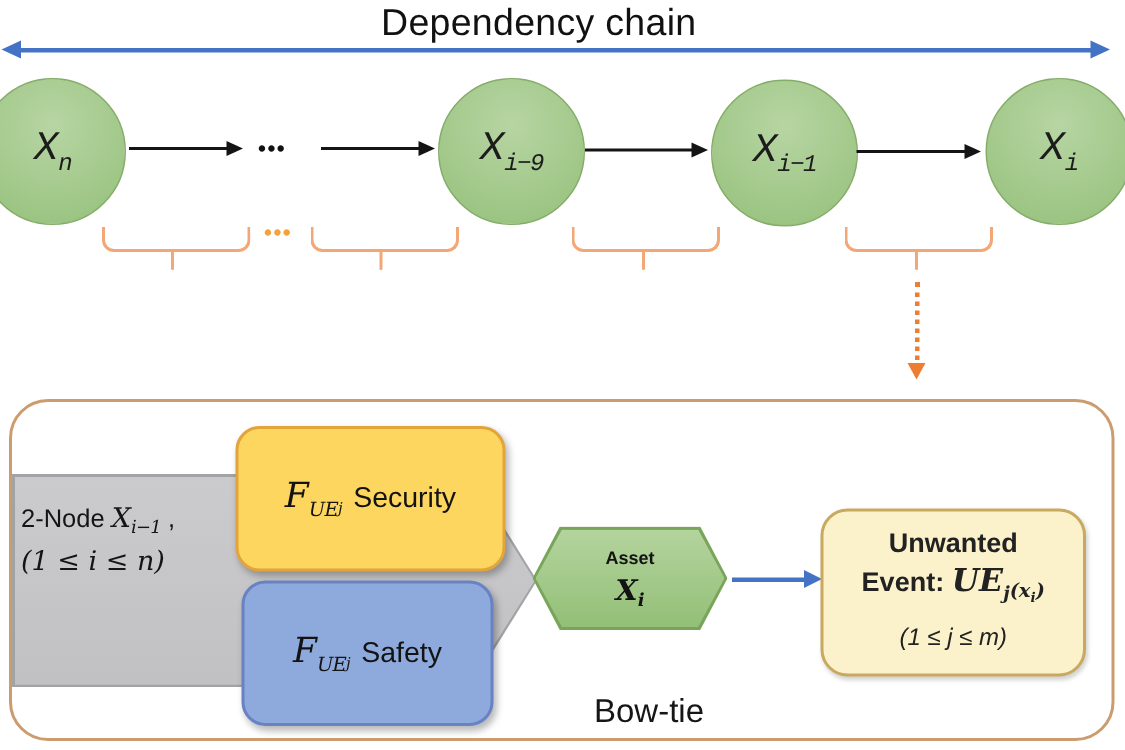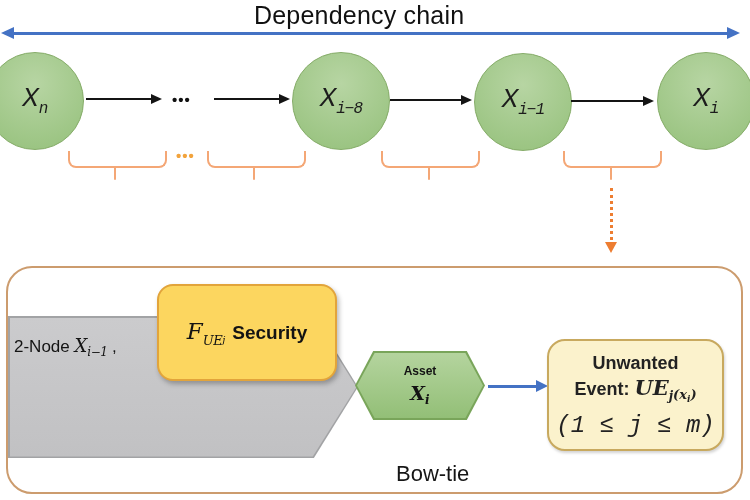--- a/index.html
+++ b/index.html
@@ -52,21 +52,21 @@
   .nm{font-family:"DejaVu Serif",serif;font-style:italic;font-size:18px;}
   .ns{font-family:"DejaVu Serif",serif;font-style:italic;font-size:12px;vertical-align:-4px;letter-spacing:-.5px;}
 
   .callout{position:absolute;border-radius:16px;display:flex;align-items:center;justify-content:center;
            box-shadow:2px 3px 5px rgba(0,0,0,.28);}
   .security{left:157px;top:284px;width:176px;height:93px;background:#FCD65F;border:2px solid #E2A43B;}
   .safety{left:161px;top:387px;width:164px;height:93px;background:#8EA9DB;border:2px solid #6883C4;}
   .fue-f{font-family:"DejaVu Serif",serif;font-style:italic;font-size:23px;color:#131313;}
   .fue-sub{font-family:"DejaVu Serif",serif;font-style:italic;font-size:13px;vertical-align:-6px;letter-spacing:-.5px;color:#131313;}
   .fue-subsub{font-family:"DejaVu Serif",serif;font-style:italic;font-size:10px;vertical-align:-4px;color:#131313;}
-  .fue-lbl{font-size:19px;font-weight:700;margin-left:7px;color:#131313;}
+  .fue-lbl{font-size:19px;font-weight:400;margin-left:7px;color:#131313;}
 
   .hex{position:absolute;left:355px;top:351px;width:130px;height:69px;
        clip-path:polygon(0 50%,14% 0,86% 0,100% 50%,86% 100%,14% 100%);
        background:#79a55a;filter:drop-shadow(1px 2px 2px rgba(0,0,0,.2));}
   .hex-inner{position:absolute;left:2px;top:2px;right:2px;bottom:2px;
        clip-path:polygon(0 50%,14% 0,86% 0,100% 50%,86% 100%,14% 100%);
        background:linear-gradient(180deg,#b4d49e,#93bf77);
        display:flex;flex-direction:column;align-items:center;justify-content:center;}
   .hex-l1{font-size:12px;font-weight:700;color:#131313;line-height:22px;}
   .hex-l2{font-family:"DejaVu Serif",serif;font-style:italic;font-weight:700;font-size:19px;color:#131313;line-height:22px;}
@@ -79,39 +79,39 @@
 
   .unwanted{position:absolute;left:547px;top:339px;width:173px;height:108px;border-radius:18px;
             background:#FBF2CC;border:2px solid #C8A95E;box-shadow:1px 2px 3px rgba(0,0,0,.18);
             display:flex;flex-direction:column;align-items:center;justify-content:center;color:#222;}
   .uw1{font-size:18px;font-weight:700;line-height:24px;}
   .uw2{font-size:18px;font-weight:700;line-height:26px;}
   .uw-ue{font-family:"DejaVu Serif",serif;font-style:italic;font-weight:700;font-size:21px;}
   .uw-subj{font-family:"DejaVu Serif",serif;font-style:italic;font-size:12px;vertical-align:-5px;}
   .uw-tail{font-size:13px;vertical-align:-4px;font-family:"DejaVu Serif",serif;font-style:italic;}
   .uw-tail sub{font-size:9px;vertical-align:-3px;}
-  .uw3{font-family:Liberation Mono, monospace;font-style:italic;font-size:24px;line-height:28px;}
+  .uw3{font-family:Liberation Sans, sans-serif;font-style:italic;font-size:16px;line-height:28px;}
 
   .bowtie-label{position:absolute;left:396px;top:461px;font-size:22px;color:#161616;}
 </style>
 </head>
 <body>
 
 <div class="stage">
 
   <div class="title">Dependency chain</div>
   <div class="dep-line"></div>
   <div class="ah-left"></div>
   <div class="ah-rightblue"></div>
 
   <div class="node" style="left:-14px;top:52px;">
     <span class="node-label"><span>X</span><sub>n</sub></span>
   </div>
   <div class="node" style="left:292px;top:52px;">
-    <span class="node-label"><span>X</span><sub>i−8</sub></span>
+    <span class="node-label"><span>X</span><sub>i−9</sub></span>
   </div>
   <div class="node" style="left:474px;top:53px;">
     <span class="node-label"><span>X</span><sub>i−1</sub></span>
   </div>
   <div class="node" style="left:657px;top:52px;">
     <span class="node-label"><span>X</span><sub>i</sub></span>
   </div>
 
   <div class="chain-dots" style="left:172px;top:91px;">•••</div>
   <div class="bline" style="left:86px;top:98px;width:66px;"></div>
@@ -136,24 +136,28 @@
   <div class="dotted-line"></div>
   <div class="ah-downor"></div>
 
   <div class="container"></div>
 
   <div class="gray-shape">
     <div class="gray-inner"></div>
   </div>
   <div class="note-text">
     <div><span>2-Node </span><span class="nm">X</span><span class="ns">i−1</span><span> ,</span></div>
+    <div><span class="nm">(1 ≤ i ≤ n)</span></div>
   </div>
 
   <div class="callout security">
     <span><span class="fue-f">F</span><span class="fue-sub">UE</span><span class="fue-subsub">j</span><span class="fue-lbl">Security</span></span>
+  </div>
+  <div class="callout safety">
+    <span><span class="fue-f">F</span><span class="fue-sub">UE</span><span class="fue-subsub">j</span><span class="fue-lbl">Safety</span></span>
   </div>
 
   <div class="hex">
     <div class="hex-inner">
       <div class="hex-l1">Asset</div>
       <div class="hex-l2"><span>X</span><sub>i</sub></div>
     </div>
   </div>
 
   <div class="asset-line"></div>

